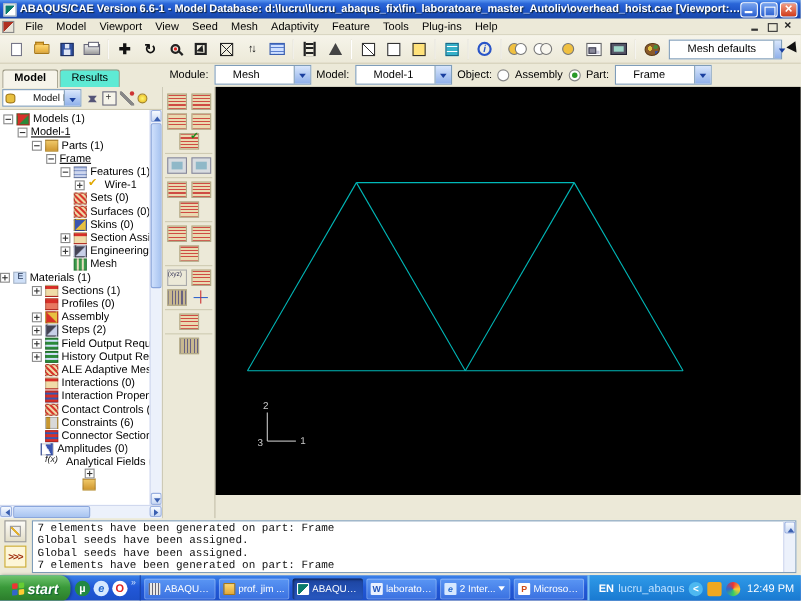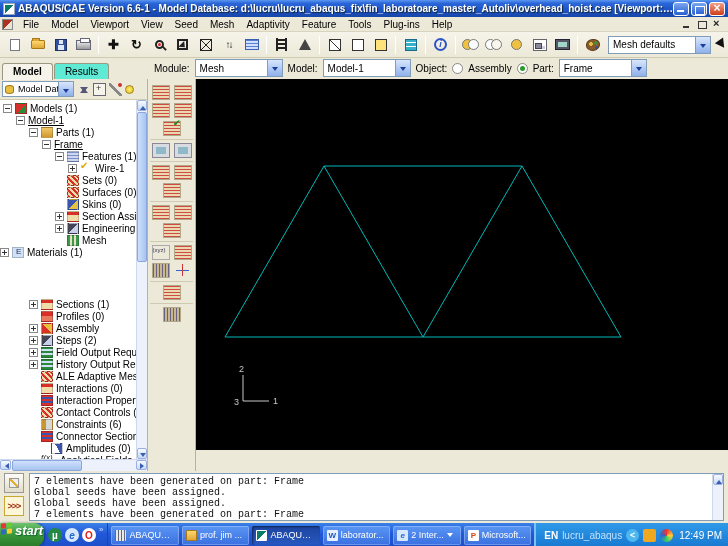--- a/index.html
+++ b/index.html
@@ -70,21 +70,21 @@
 .ic-viewports{width:14px;height:12px;border:1px solid #666;background:#fff}
 .ic-viewports::after{content:"";position:absolute;left:1px;bottom:1px;width:5px;height:4px;background:#889;border:1px solid #445}
 .ic-viewports::before{content:"";position:absolute;right:1px;bottom:1px;width:4px;height:3px;background:#ccd}
 .ic-monitor{width:15px;height:11px;background:#556;border:1px solid #223}
 .ic-monitor::before{content:"";position:absolute;inset:2px;background:#9fd6c8}
 .ic-palette{width:14px;height:12px;background:radial-gradient(circle at 4px 4px,#e0c040 2px,transparent 2px),radial-gradient(circle at 9px 3px,#4a8a3a 2px,transparent 2px),radial-gradient(circle at 10px 8px,#3a4fa0 2px,transparent 2px),#8a5a2a;border-radius:50% 45% 55% 48%;border:1px solid #5a3a18}
 .ic-help{width:20px;height:14px}
 .ic-help::before{content:"";position:absolute;left:1px;top:1px;width:0;height:0;border:5px solid transparent;border-top:9px solid #111;transform:rotate(-35deg)}
 .ic-help::after{content:"?";position:absolute;right:1px;top:-1px;font-weight:bold;font-size:12px;color:#111}
 .combo{display:inline-flex;align-items:center;height:18px;border:1px solid #7f9db9;background:#fff;flex:none}
-.combo .val{padding:0 4px;white-space:nowrap}
+.combo .val{padding:0 16px;white-space:nowrap}
 .combo .dd{width:15px;height:100%;border-left:1px solid #7f9db9;background:linear-gradient(#d8e6fc,#8fb0ea);position:relative}
 .combo .dd::after{content:"";position:absolute;left:4px;top:7px;border:3px solid transparent;border-top:4px solid #1a3f9f}
 .toolbar .combo{width:103px;margin:0 4px}
 .toolbar .combo .val{flex:1}
 
 
 .ctxrow{height:21px;display:flex;align-items:flex-end;background:#ece9d8;position:relative}
 .tabs{display:flex;align-items:flex-end;width:148px;flex:none;padding-left:2px}
 .tab{border:1px solid #9a9782;border-bottom:none;border-radius:3px 3px 0 0;padding:2px 10px 2px;background:#5eead4;margin-right:1px}
 .tab.active{background:#f6f4ea;position:relative;top:1px;padding-bottom:3px;font-weight:bold}
@@ -182,21 +182,21 @@
 .msgbtn{width:20px;height:20px;border:1px solid #9a96,#777;border:1px solid #999;background:linear-gradient(#fdfcf8,#e2ddc8);display:flex;align-items:center;justify-content:center;position:relative}
 .msgbtn.active{background:#fdf6d8;border-color:#c8a830}
 .pencil{width:10px;height:10px;background:linear-gradient(45deg,transparent 40%,#e0b030 40%,#e0b030 60%,transparent 60%),#eee;border:1px solid #999}
 .cli{color:#a03010;font-weight:bold;font-size:9px;letter-spacing:-1px}
 .msgbox{flex:1;background:#fff;border:1px solid #7f9db9;display:flex;overflow:hidden}
 .msgtext{flex:1;font-family:Liberation Mono, monospace;font-size:10px;line-height:11px;padding:2px 4px;white-space:pre;overflow:hidden;color:#111}
 .msgbox .vscroll{border-left:1px solid #d0d8ee}
 
 
 .taskbar{height:24px;background:linear-gradient(#3a81e8,#2258d8 45%,#1c4fc8);display:flex;align-items:stretch;color:#fff}
-.startbtn{width:44px;flex:none;background:linear-gradient(#6fc46f,#3a9a3a 45%,#2a7a2a);border-radius:0 10px 10px 0;display:flex;justify-content:center;gap:3px;box-shadow:1px 0 3px rgba(0,0,0,.4)}
+.startbtn{width:64px;flex:none;background:linear-gradient(#6fc46f,#3a9a3a 45%,#2a7a2a);border-radius:0 10px 10px 0;display:flex;align-items:center;justify-content:center;gap:3px;box-shadow:1px 0 3px rgba(0,0,0,.4)}
 .flag{width:11px;height:11px;display:grid;grid-template-columns:1fr 1fr;grid-template-rows:1fr 1fr;gap:1px;transform:skewY(-6deg)}
 .flag i{border-radius:1px}
 .flag i:nth-child(1){background:#e33}.flag i:nth-child(2){background:#6c3}.flag i:nth-child(3){background:#36c}.flag i:nth-child(4){background:#fc3}
 .startbtn .slabel{font-weight:bold;font-style:italic;font-size:13px;text-shadow:1px 1px 1px #163}
 .qlaunch{display:flex;align-items:center;gap:3px;padding:0 4px;flex:none;border-right:1px solid #1a44a8}
 .ql{width:14px;height:14px;border-radius:50%;font-size:10px;font-weight:bold;display:flex;align-items:center;justify-content:center}
 .ql-ut{background:#284;color:#fff}
 .ql-ie{background:#d6e8ff;color:#2266cc;font-style:italic}
 .ql-op{background:#fff;color:#d22}
 .qmore{font-size:8px;color:#cfe0ff;align-self:flex-start;padding-top:2px}
@@ -448,21 +448,21 @@
           <div class="trow" style="padding-left: 55px;">
             <span class="expspacer"></span>
             <span class="ti ti-mesh"></span>
             <span class="tlabel">Mesh</span>
           </div>
           <div class="trow" style="">
             <span class="exp plus"></span>
             <span class="ti ti-materials"></span>
             <span class="tlabel">Materials (1)</span>
           </div>
-          <div class="trow" style="padding-left: 29px; margin-top: 40px;">
+          <div class="trow" style="padding-left: 29px;">
             <span class="exp plus"></span>
             <span class="ti ti-sections"></span>
             <span class="tlabel">Sections (1)</span>
           </div>
           <div class="trow" style="padding-left: 29px;">
             <span class="expspacer"></span>
             <span class="ti ti-profiles"></span>
             <span class="tlabel">Profiles (0)</span>
           </div>
           <div class="trow" style="padding-left: 29px;">
@@ -508,21 +508,21 @@
           <div class="trow" style="padding-left: 29px;">
             <span class="expspacer"></span>
             <span class="ti ti-constraints"></span>
             <span class="tlabel">Constraints (6)</span>
           </div>
           <div class="trow" style="padding-left: 29px;">
             <span class="expspacer"></span>
             <span class="ti ti-connector"></span>
             <span class="tlabel">Connector Sections (0</span>
           </div>
-          <div class="trow" style="padding-left: 39px;">
+          <div class="trow" style="padding-left: 25px;">
             <span class="expspacer"></span>
             <span class="ti ti-amplitudes"></span>
             <span class="tlabel">Amplitudes (0)</span>
           </div>
           <div class="trow" style="padding-left: 29px;">
             <span class="expspacer"></span>
             <span class="ti ti-fx"></span>
             <span class="tlabel">Analytical Fields (0)</span>
           </div>
           <div class="trow" style="padding-left: 29px; flex-direction: column;">

